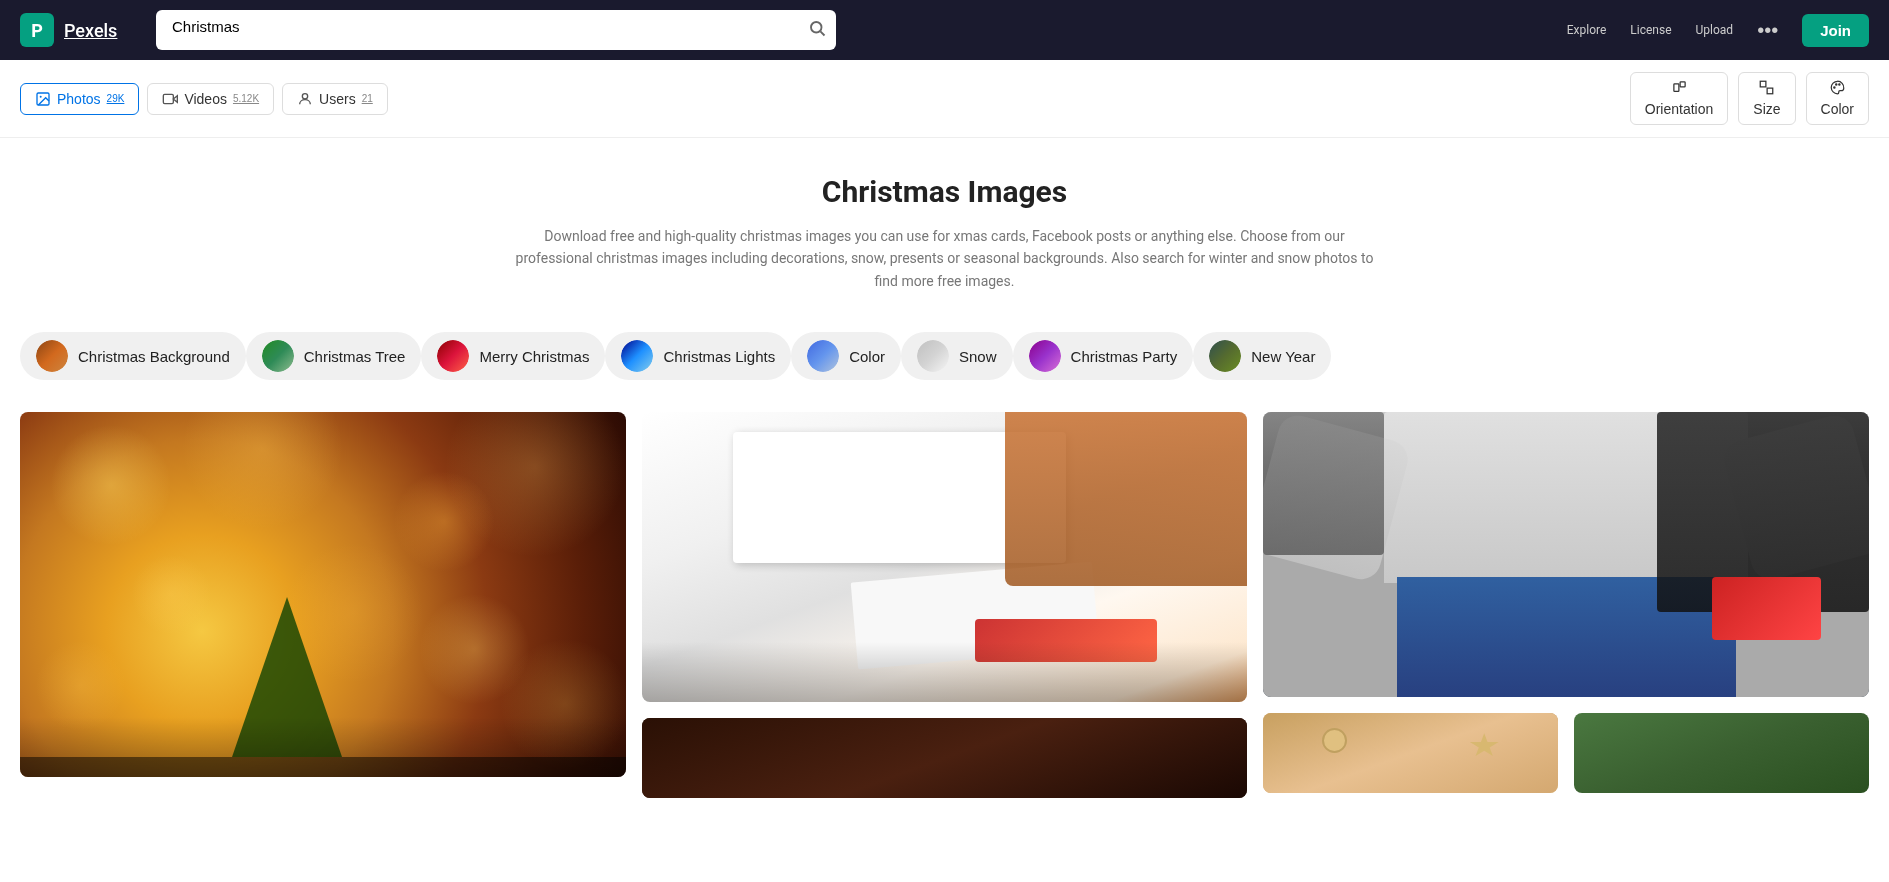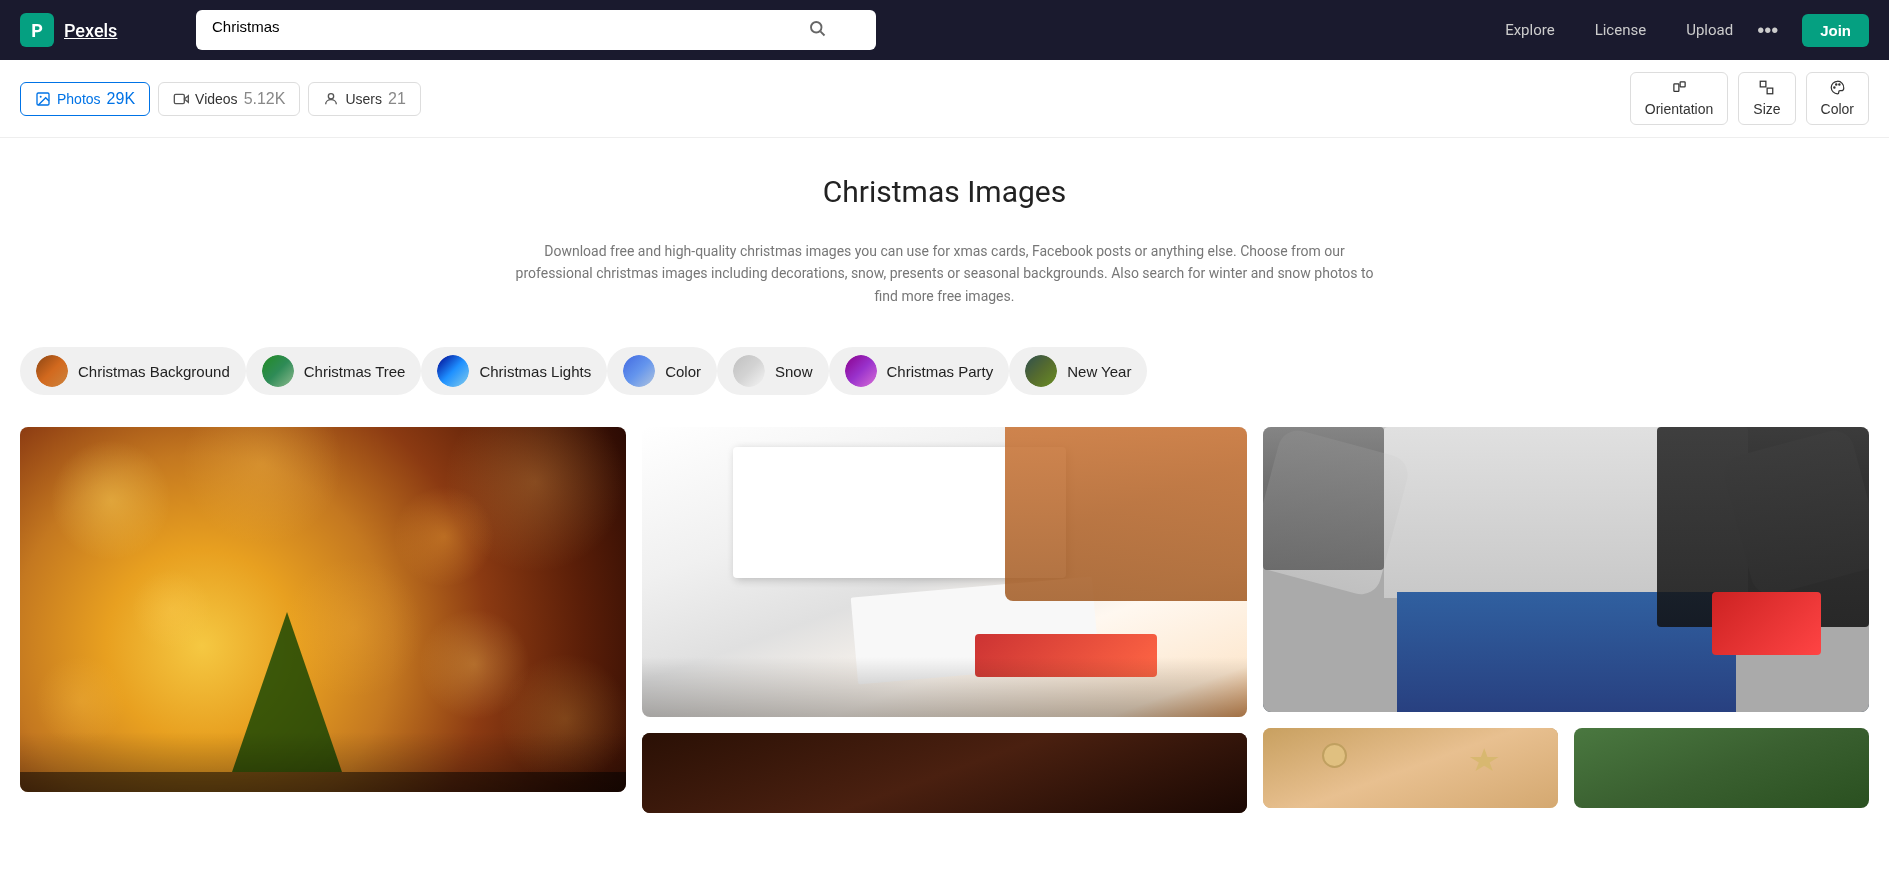--- a/index.html
+++ b/index.html
@@ -47,45 +47,43 @@
     }
     .search-bar input {
       width: 100%;
       height: 40px;
       border-radius: 6px;
       border: none;
       padding: 0 44px 8px 16px;
       font-size: 15px;
       background: #fff;
       outline: none;
-      margin-left: 40px;
     }
     .search-icon-btn {
       position: absolute;
       right: 10px;
       top: 50%;
       transform: translateY(-50%);
       background: none;
       border: none;
       cursor: pointer;
       color: #666;
       font-size: 16px;
     }
     .header-nav {
       display: flex;
       align-items: center;
       gap: 24px;
       margin-left: auto;
     }
     .header-nav-link {
       color: #ccc;
-      font-size: 15px;
+      font-size: 12px;
       text-decoration: none;
       cursor: pointer;
-      margin-left: 16px;
     }
     .more-btn {
       color: #ccc;
       font-size: 20px;
       cursor: pointer;
       background: none;
       border: none;
     }
     .join-btn {
       background: #05a081;
@@ -116,22 +114,23 @@
       background: #fff;
       cursor: pointer;
       font-size: 14px;
       color: #333;
     }
     .tab-btn.active {
       border-color: #0073e6;
       color: #0073e6;
     }
     .tab-btn .tab-count {
-      font-size: 16px;
+      font-size: 10px;
       color: #888;
+      text-decoration: underline;
     }
     .tab-btn.active .tab-count {
       color: #0073e6;
     }
     .filters-right {
       margin-left: auto;
       display: flex;
       gap: 10px;
     }
     .filter-btn {
@@ -148,23 +147,23 @@
       flex-direction: column;
     }
 
     
     .page-title-section {
       text-align: center;
       padding: 36px 20px 24px;
     }
     .page-title-section h1 {
       font-size: 30px;
-      font-weight: 400;
+      font-weight: 700;
       color: #222;
-      margin-bottom: 31px;
+      margin-bottom: 16px;
     }
     .page-title-section p {
       font-size: 14px;
       color: #777;
       max-width: 860px;
       margin: 0 auto;
       line-height: 1.6;
     }
 
     
@@ -376,20 +375,26 @@
     <span>Christmas Background</span>
   </button>
   <button class="category-pill">
     <div class="pill-avatar">
       <div class="pill-avatar-inner av2"></div>
     </div>
     <span>Christmas Tree</span>
   </button>
   <button class="category-pill">
     <div class="pill-avatar">
+      <div class="pill-avatar-inner av3"></div>
+    </div>
+    <span>Merry Christmas</span>
+  </button>
+  <button class="category-pill">
+    <div class="pill-avatar">
       <div class="pill-avatar-inner av4"></div>
     </div>
     <span>Christmas Lights</span>
   </button>
   <button class="category-pill">
     <div class="pill-avatar">
       <div class="pill-avatar-inner av5"></div>
     </div>
     <span>Color</span>
   </button>

